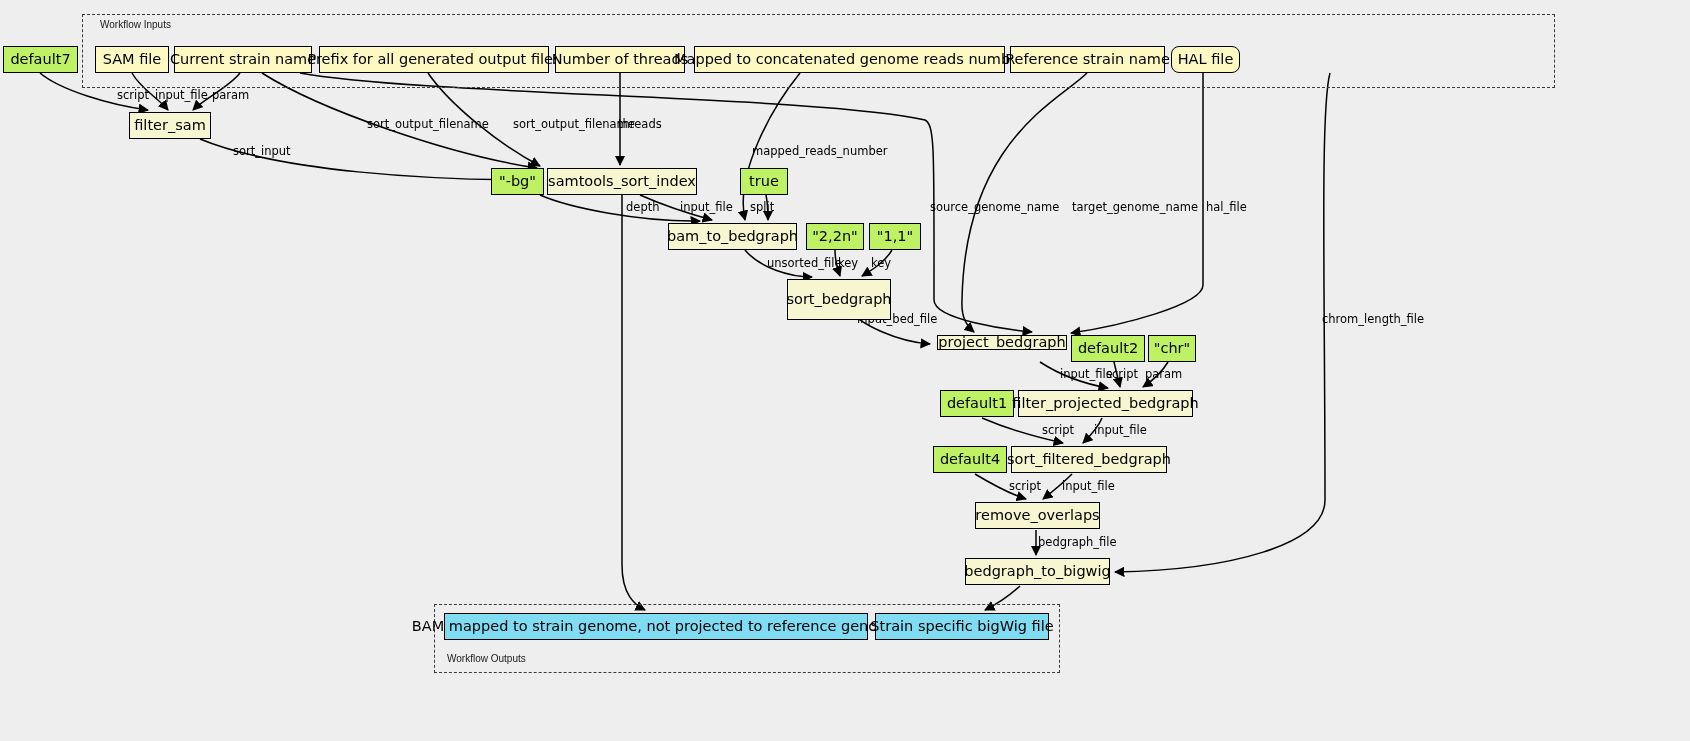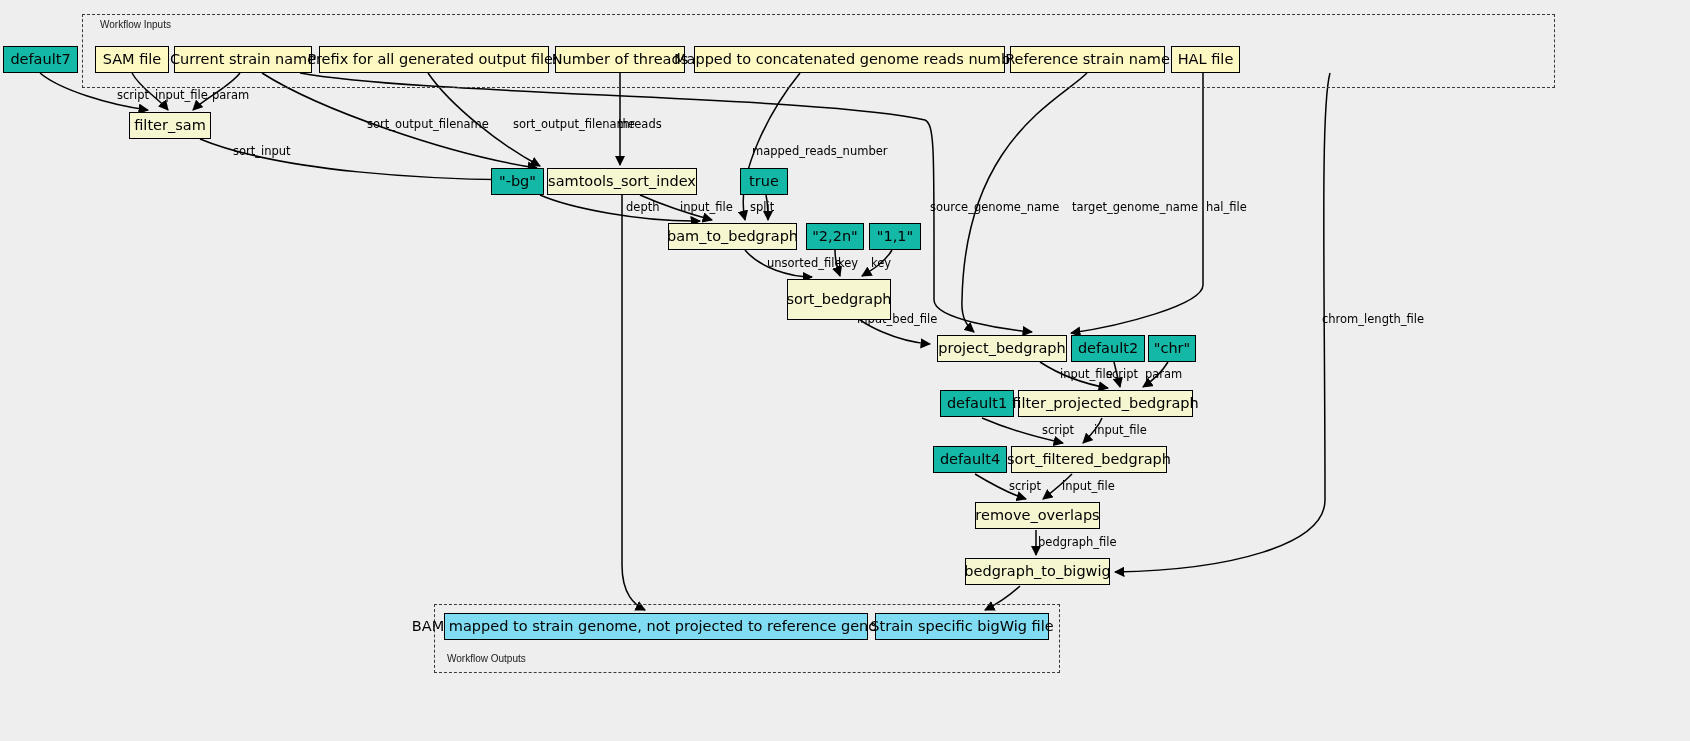--- a/index.html
+++ b/index.html
@@ -28,21 +28,21 @@
     display: flex;
     align-items: center;
     justify-content: center;
     font-size: 14.5px;
     color: #000000;
     line-height: 1;
     white-space: nowrap;
     z-index: 5;
   }
   .node.input  { background: #fef9c3; }
-  .node.param  { background: #14b8a6; }
+  .node.param  { background: #bef264; }
   .node.step   { background: #f6f7d0; }
   .node.output { background: #7fdcf2; }
 
   .group-box {
     position: absolute;
     box-sizing: border-box;
     border: 1.9px dashed #3a3a3a;
     z-index: 1;
     background: transparent;
   }
@@ -142,31 +142,31 @@
   <div class="group-box" style="left:434px; top:604px; width:626px; height:69px;"></div>
   <div class="group-label" style="left:447px; top:653px;">Workflow Outputs</div>
 
   <div class="node param" style="left:3px;    top:46px;  width:75px;  height:27px;">default7</div>
   <div class="node input" style="left:95px;   top:46px;  width:74px;  height:27px;">SAM file</div>
   <div class="node input" style="left:174px;  top:46px;  width:138px; height:27px;">Current strain name</div>
   <div class="node input" style="left:319px;  top:46px;  width:230px; height:27px;">Prefix for all generated output files</div>
   <div class="node input" style="left:555px;  top:46px;  width:130px; height:27px;">Number of threads</div>
   <div class="node input" style="left:694px;  top:46px;  width:311px; height:27px;">Mapped to concatenated genome reads number</div>
   <div class="node input" style="left:1010px; top:46px;  width:155px; height:27px;">Reference strain name</div>
-  <div class="node input" style="left:1171px; top:46px;  width:69px;  height:27px;">HAL file</div>
+  <div class="node input" style="left:1171px; top:46px;  width:69px;  height:27px;border-radius:8px;">HAL file</div>
 
   <div class="node step" style="left:129px;  top:112px; width:82px;  height:27px;">filter_sam</div>
   <div class="node param" style="left:491px;  top:168px; width:53px;  height:27px;">"-bg"</div>
   <div class="node step" style="left:547px;  top:168px; width:150px; height:27px;">samtools_sort_index</div>
   <div class="node param" style="left:740px;  top:168px; width:48px;  height:27px;">true</div>
   <div class="node step" style="left:668px;  top:223px; width:129px; height:27px;">bam_to_bedgraph</div>
   <div class="node param" style="left:806px;  top:223px; width:58px;  height:27px;">"2,2n"</div>
   <div class="node param" style="left:869px;  top:223px; width:52px;  height:27px;">"1,1"</div>
   <div class="node step" style="left:787px;  top:279px; width:104px; height:41px;">sort_bedgraph</div>
-  <div class="node step" style="left:937px;  top:335px; width:130px; height:27px;">project_bedgraph</div>
+  <div class="node step" style="left:937px;  top:335px; width:130px; height:15px;">project_bedgraph</div>
   <div class="node param" style="left:1071px; top:335px; width:74px;  height:27px;">default2</div>
   <div class="node param" style="left:1148px; top:335px; width:48px;  height:27px;">"chr"</div>
   <div class="node param" style="left:940px;  top:390px; width:74px;  height:27px;">default1</div>
   <div class="node step" style="left:1018px; top:390px; width:175px; height:27px;">filter_projected_bedgraph</div>
   <div class="node param" style="left:933px;  top:446px; width:74px;  height:27px;">default4</div>
   <div class="node step" style="left:1011px; top:446px; width:156px; height:27px;">sort_filtered_bedgraph</div>
   <div class="node step" style="left:975px;  top:502px; width:125px; height:27px;">remove_overlaps</div>
   <div class="node step" style="left:965px;  top:558px; width:145px; height:27px;">bedgraph_to_bigwig</div>
 
   <div class="node output" style="left:444px;  top:613px; width:424px; height:27px;">BAM mapped to strain genome, not projected to reference genome</div>

